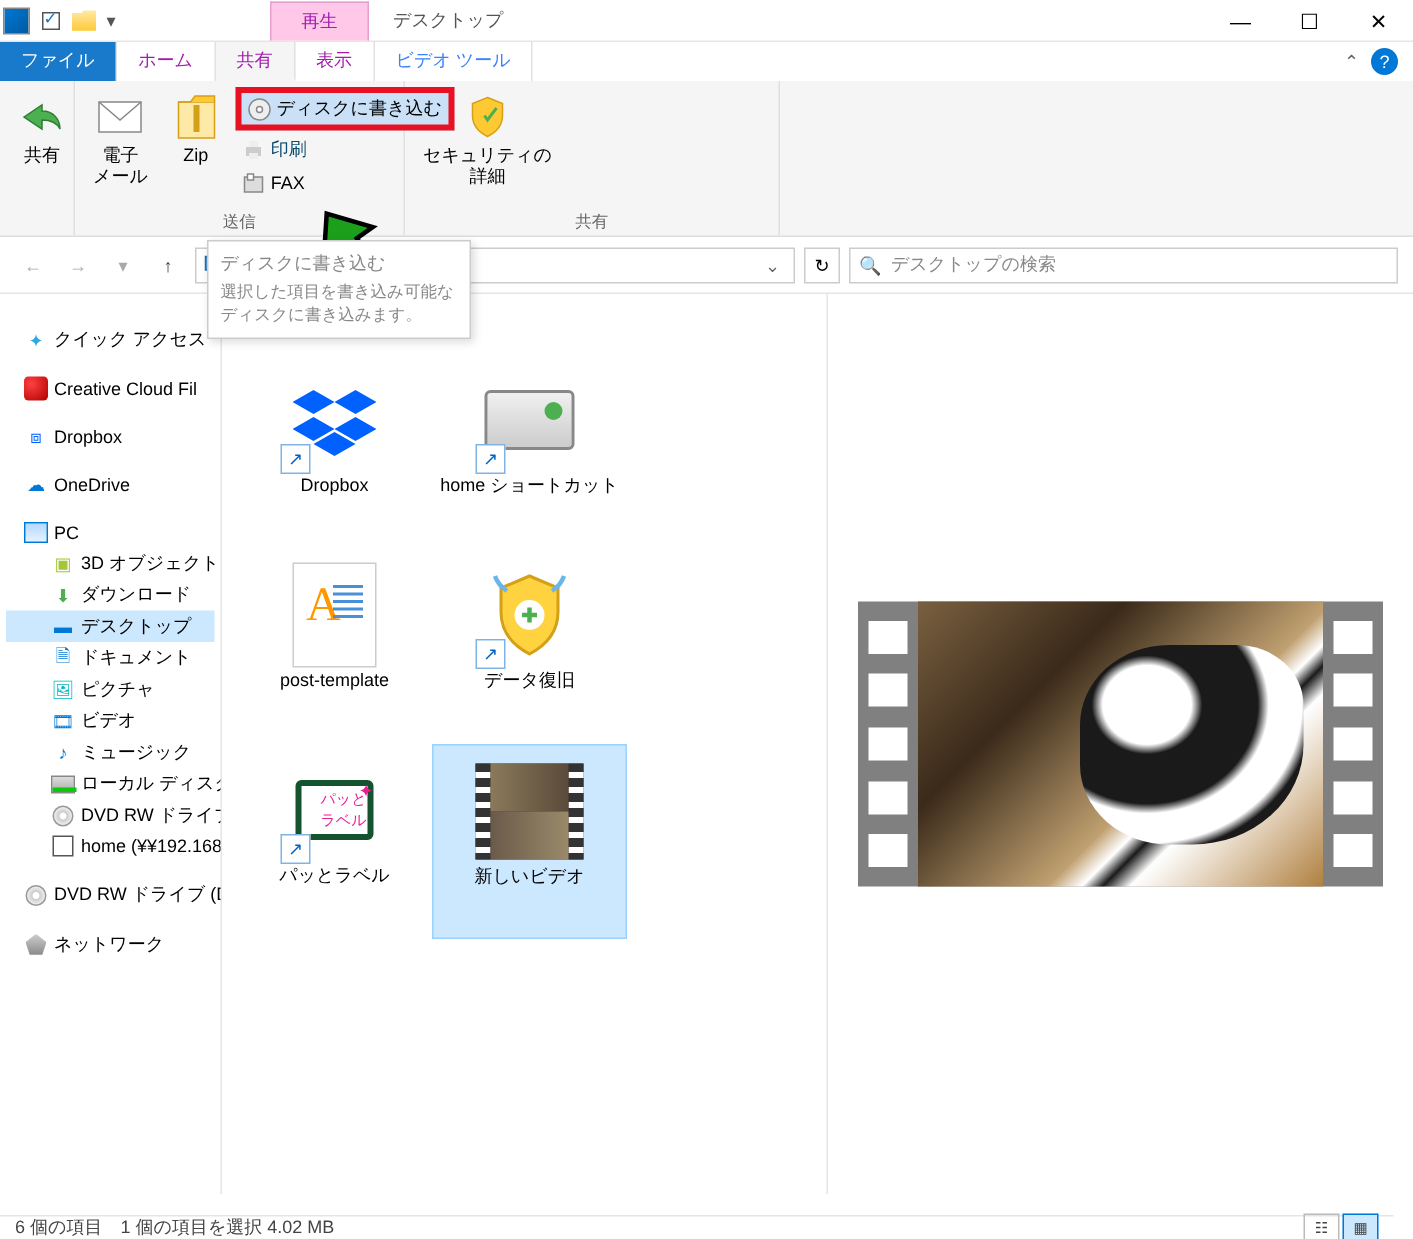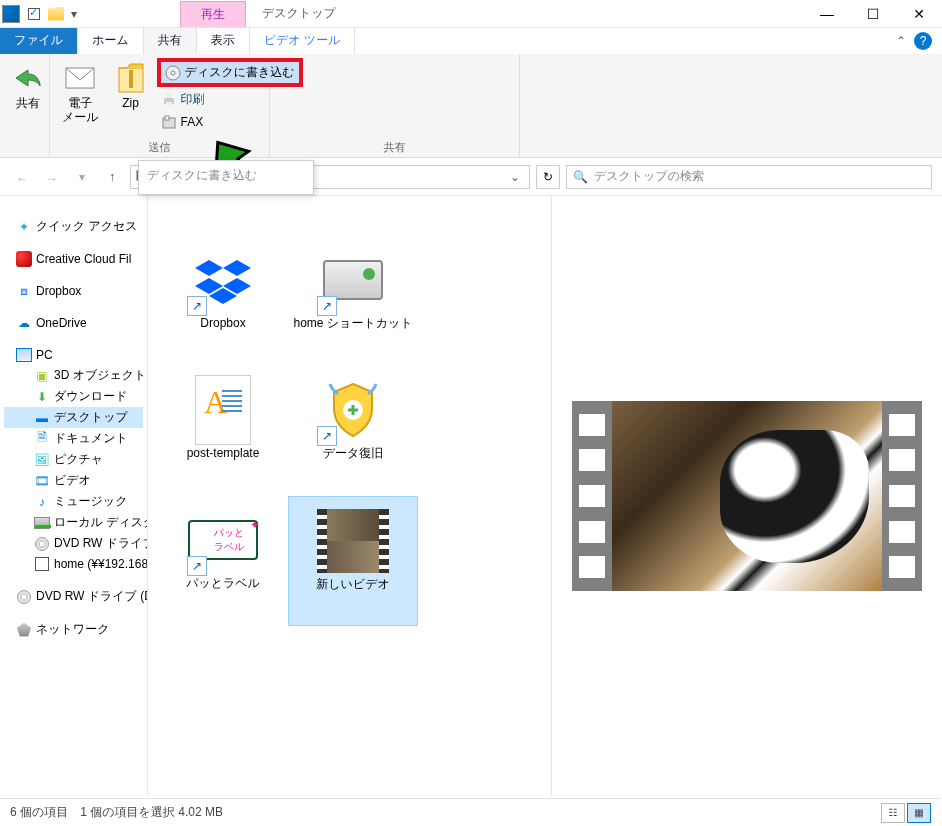--- a/index.html
+++ b/index.html
@@ -16,21 +16,21 @@
 .folder-mini { width: 16px; height: 14px; background: linear-gradient(#ffe9a6,#ffc933); clip-path: polygon(0 15%,40% 15%,50% 0,100% 0,100% 100%,0 100%); }
 .dropdown-caret { width: 12px; height: 20px; display: flex; align-items: center; justify-content: center; color: #555; }
 .tab-context { display: flex; margin-left: 100px; }
 .context-pink { background: #ffc8e8; color: #a21caf; padding: 4px 20px; border: 1px solid #e5a0d0; border-bottom: none; }
 .context-gray { color: #555; padding: 4px 16px; }
 .window-controls { margin-left: auto; display: flex; }
 .window-btn { width: 46px; height: 28px; display: flex; align-items: center; justify-content: center; font-size: 14px; }
 
 
 .tabrow { height: 26px; display: flex; background: #fff; }
-.tab { padding: 4px 14px; border-right: 1px solid #e1e1e1; color: #0f172a; cursor: default; }
+.tab { padding: 4px 14px; border-right: 1px solid #e1e1e1; color: #a21caf; cursor: default; }
 .tab.file { background: #1979ca; color: #fff; }
 .tab.active { background: #f5f5f5; border-bottom: 2px solid #f5f5f5; }
 .tab.video-tools { color: #3b82f6; }
 .tabrow-right { margin-left: auto; display: flex; align-items: center; gap: 8px; padding-right: 10px; }
 .help-icon { width: 18px; height: 18px; border-radius: 50%; background: #0078d7; color: #fff; display: flex; align-items: center; justify-content: center; font-size: 12px; }
 
 
 .ribbon { height: 104px; background: #f5f5f5; border-bottom: 1px solid #ddd; display: flex; position: relative; }
 .ribbon-group { border-right: 1px solid #e0e0e0; display: flex; flex-direction: column; justify-content: space-between; padding: 4px 6px 2px 6px; }
 .group-label { font-size: 11px; color: #666; text-align: center; padding-top: 2px; }
@@ -97,39 +97,39 @@
 
 
 .dropbox-large { color:#0061fe; }
 .hdd-icon { width:60px; height:40px; background: linear-gradient(#f0f0f0,#ccc); border:2px solid #888; border-radius:4px; position:relative; }
 .hdd-icon::after { content:''; position:absolute; top:6px; right:6px; width:12px; height:12px; border-radius:50%; background:#4caf50; }
 .doc-large { width: 56px; height: 70px; background:#fff; border:1px solid #ccc; position:relative; padding:6px; }
 .doc-large::before { content:'A'; position:absolute; top:8px; left:8px; font-size:32px; font-family:serif; color:#ff9800; }
 .doc-lines { position:absolute; top:14px; right:8px; width:20px; }
 .doc-lines div { height:2px; background:#4a90d9; margin-bottom:3px; }
 .shield-icon-lg { width:50px; height:56px; }
-.label-icon-lg { width:70px; height:40px; border:2px solid #14532d; border-radius:4px; display:flex; align-items:center; justify-content:center; color:#e91e91; font-size:10px; position:relative;padding-left:12px; }
+.label-icon-lg { width:52px; height:40px; border:4px solid #14532d; border-radius:4px; display:flex; align-items:center; justify-content:center; color:#e91e91; font-size:10px; position:relative;padding-left:12px; }
 .label-icon-lg::before { content:'✦'; position:absolute; top:-4px; right:-4px; color:#e91e91; font-size:12px; }
 .video-thumb { width: 76px; height: 64px; background: #333; position: relative; }
 .video-thumb .film-l, .video-thumb .film-r { position:absolute; top:0; width:10px; height:100%; background:repeating-linear-gradient(#333 0 6px,#fff 6px 10px); }
 .video-thumb .film-l { left:0; } .video-thumb .film-r { right:0; }
 .video-thumb .frame { position:absolute; left:10px; right:10px; height:50%; }
 .video-thumb .frame.top { top:0; background:linear-gradient(90deg,#8a7a5a,#5a4a3a); }
 .video-thumb .frame.bottom { bottom:0; background:linear-gradient(90deg,#6a5a4a,#9a8a6a); }
 
 
 .preview { flex: 1; display: flex; align-items: center; justify-content: center; padding: 20px; }
 .preview-film { width: 350px; height: 190px; background:#808080; display:flex; }
 .preview-film .strip { width: 40px; display:flex; flex-direction:column; justify-content:space-around; padding:6px 0; }
 .preview-film .perfhole { width:26px; height:22px; background:#fff; margin:0 auto; }
 .preview-frame { flex:1; background: linear-gradient(135deg,#7a6040 0%,#3a2a1a 30%,#c0a070 60%,#fff 65%,#1a1a1a 68%,#fff 72%,#b08040 100%); position:relative; overflow:hidden; }
 .cow-shape { position:absolute; right:5%; top:15%; width:55%; height:70%; background:radial-gradient(ellipse at 30% 30%,#fff 20%,#1a1a1a 25%,#1a1a1a 50%,#fff 55%,#fff 70%,#1a1a1a 75%); border-radius:40% 30% 50% 40%; }
 
 
-.statusbar { position: absolute; bottom: 0; left: 0; right: 1px; height: 28px; border-top: 1px solid #e5e5e5; display: flex; align-items: center; padding: 0 10px; font-size: 12px; color: #444; gap: 12px; }
+.statusbar { position: absolute; bottom: 0; left: 0; right: 13px; height: 16px; border-top: 1px solid #e5e5e5; display: flex; align-items: center; padding: 0 10px; font-size: 12px; color: #444; gap: 12px; }
 .statusbar .viewbtns { margin-left: auto; display:flex; gap:2px; }
 .view-btn { width:24px; height:20px; border:1px solid #bbb; display:flex; align-items:center; justify-content:center; font-size:10px; }
 .view-btn.active { background:#cce8ff; border-color:#0078d7; }
 
 svg { display:block; }
 </style>
 </head>
 <body>
 
 <div class="titlebar">
@@ -234,20 +234,30 @@
             </span>
           <span>FAX</span>
         </div>
       </div>
     </div>
     <div class="group-label">送信</div>
   </div>
 
   <div class="ribbon-group" style="width:250px">
     <div class="group-content">
+      <div class="big-btn">
+        <div class="icon-box">
+            <svg width="32" height="32" viewBox="0 0 32 32">
+              <path d="M16 3 L26 7 L26 15 Q26 24 16 29 Q6 24 6 15 L6 7 Z" fill="#ffc933" stroke="#d4a017"></path>
+              <path d="M14 15 L16 18 L22 10" fill="none" stroke="#4caf50" stroke-width="2"></path>
+            </svg>
+          </div>
+        <div class="label" style="white-space:pre">セキュリティの
+詳細</div>
+      </div>
     </div>
     <div class="group-label">共有</div>
   </div>
 
   <div class="arrow-anno">
     <svg width="70" height="70" viewBox="0 0 70 70">
         <path d="M35 5 L55 30 L42 30 L42 60 L28 60 L28 30 L15 30 Z" fill="#1ca01c" stroke="#000" stroke-width="3"></path>
       </svg>
   </div>
 </div>
@@ -271,20 +281,21 @@
   </div>
   <div class="refresh-btn">↻</div>
   <div class="searchbox">
     <span>🔍</span>
     <span>デスクトップの検索</span>
   </div>
 </div>
 
 <div class="tooltip-box">
   <div class="tooltip-title">ディスクに書き込む</div>
+  <div class="tooltip-body">選択した項目を書き込み可能なディスクに書き込みます。</div>
 </div>
 
 <div class="content">
 
   <div class="tree">
     <div class="tree-item">
         <span class="tree-icon star-ic">✦</span>
         <span>クイック アクセス</span>
       </div>
     <div class="tree-spacer"></div>

